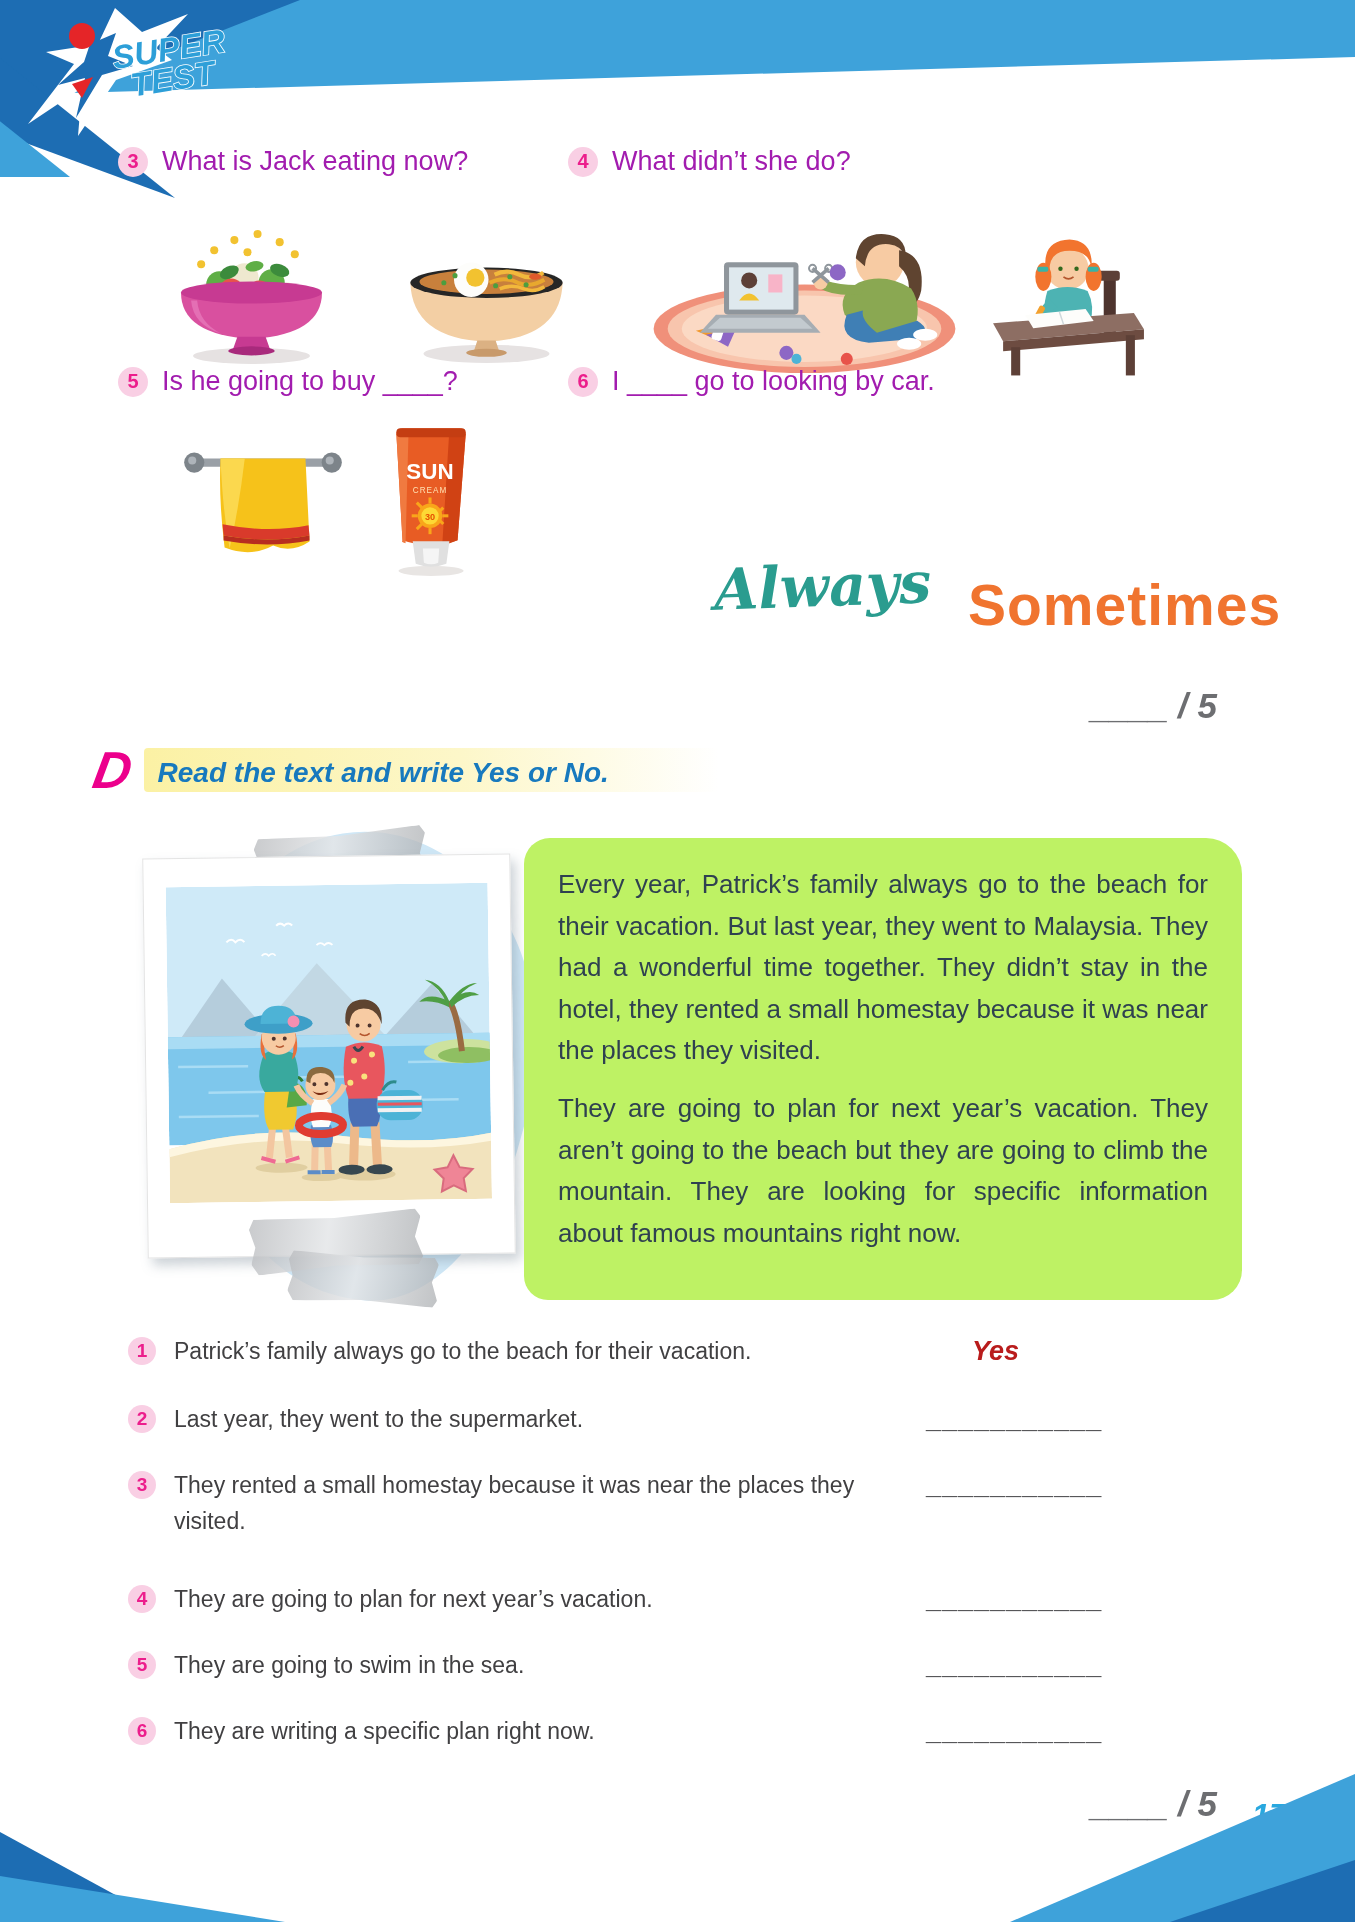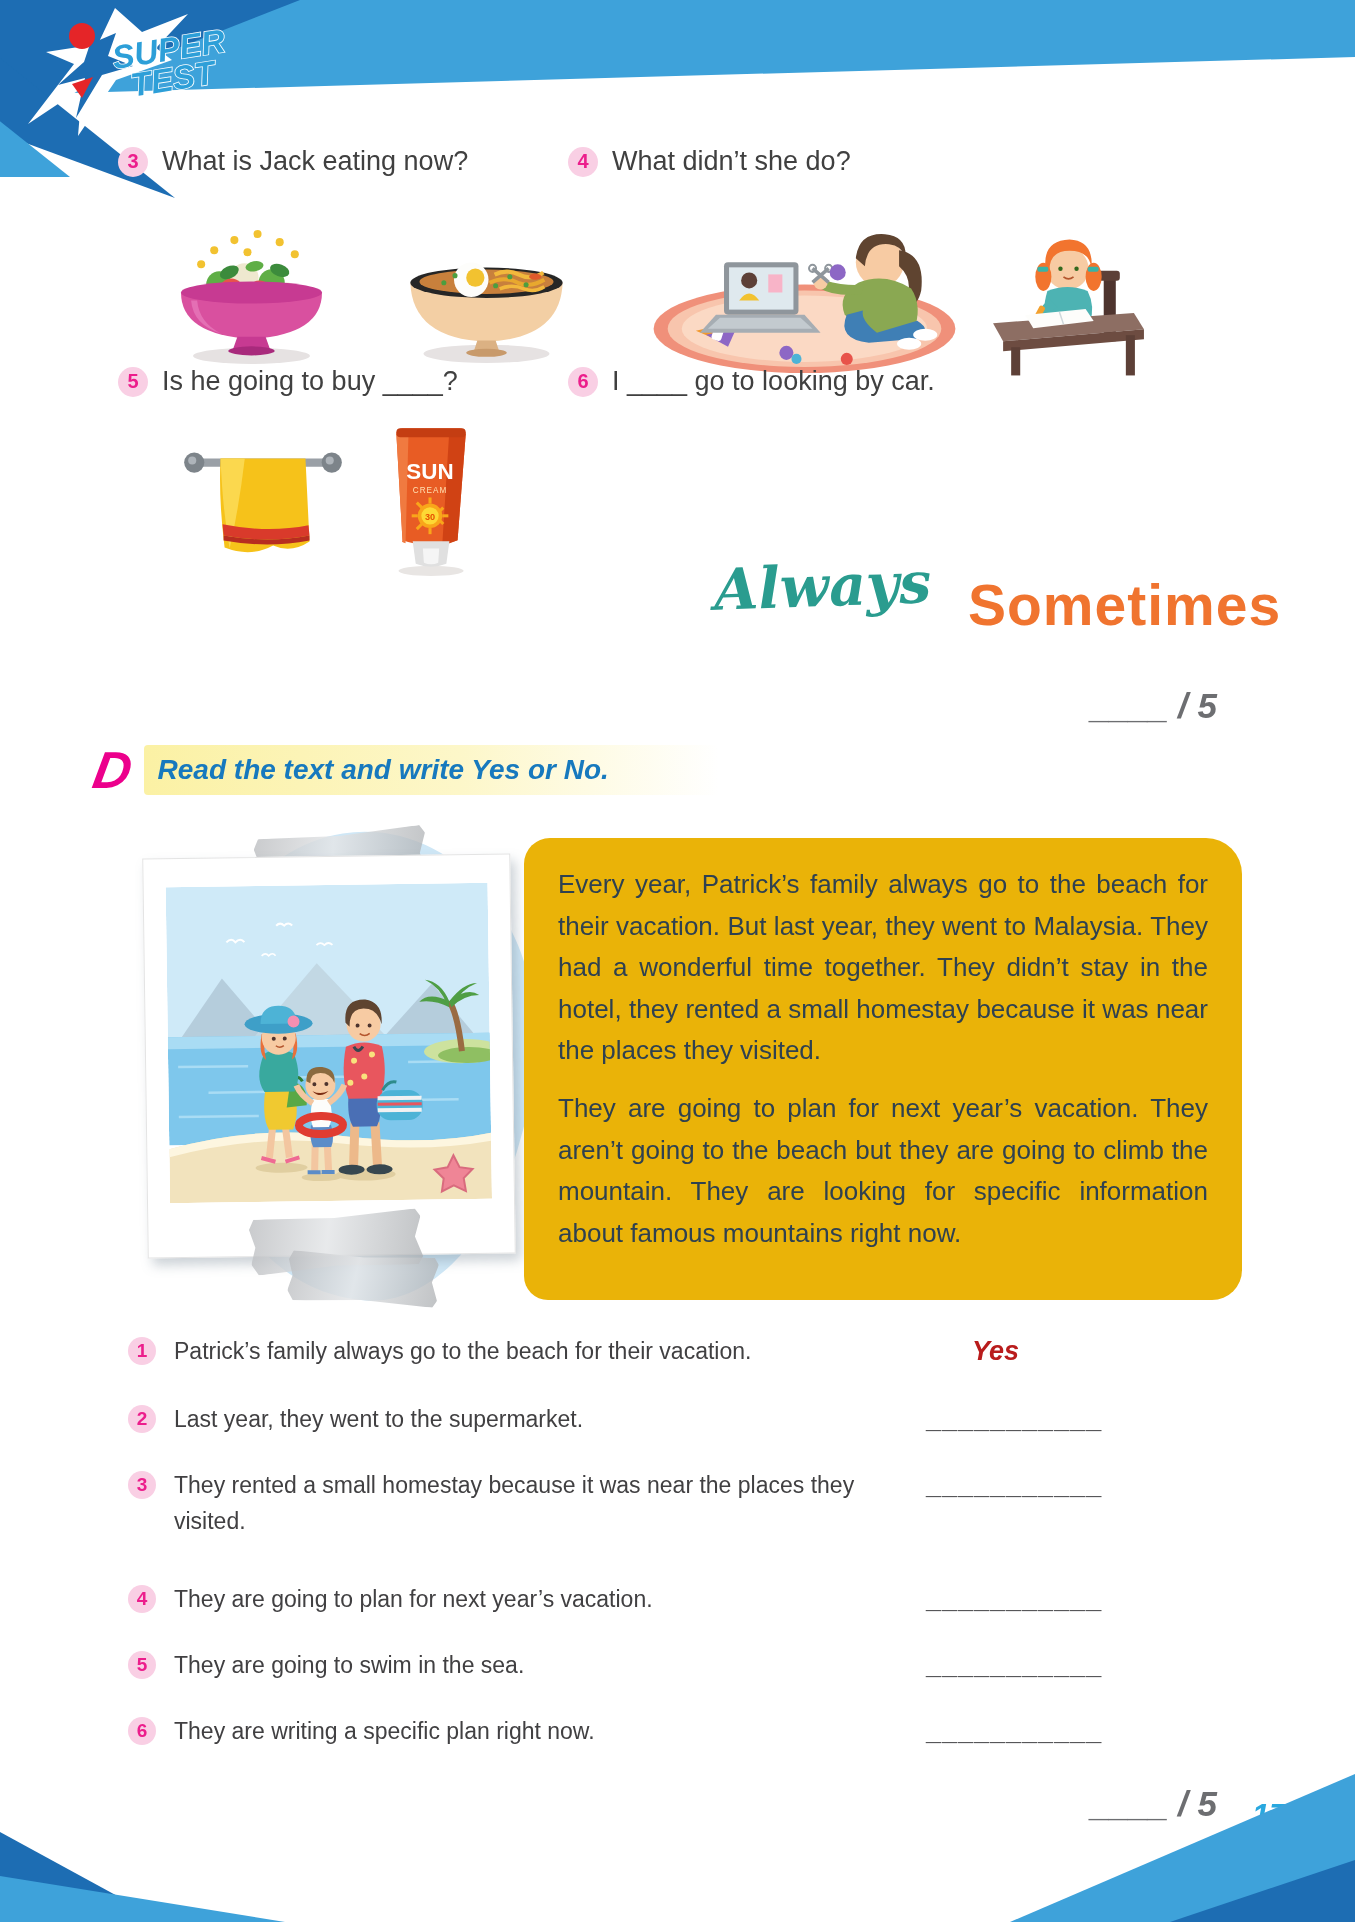--- a/index.html
+++ b/index.html
@@ -16,61 +16,61 @@
     background:#1d6db3; clip-path:polygon(0 0,100% 100%,0 54%); }
   .band-light-wedge { position:absolute; top:115px; left:0; width:70px; height:62px;
     background:#3ea2da; clip-path:polygon(0 10%,100% 100%,0 100%); }
   .logo { position:absolute; top:4px; left:20px; width:220px; height:138px; }
 
   
   .q-row { position:absolute; display:flex; align-items:center; gap:14px; }
   .badge { width:30px; height:30px; border-radius:50%; background:#f9cfe4;
     color:#ec1e8c; font-weight:bold; font-size:20px; display:flex;
     align-items:center; justify-content:center; flex:0 0 auto; }
-  .q-text { font-size:27px; color:#404040; }
+  .q-text { font-size:27px; color:#a21caf; }
 
   .ill { position:absolute; }
 
   .word-always { position:absolute; top:552px; left:714px;
     font-family:"DejaVu Serif", serif; font-style:italic; font-weight:bold;
     font-size:57px; color:#2a9c8f; transform:rotate(-2deg); }
   .word-sometimes { position:absolute; top:572px; left:968px;
     font-weight:bold; font-size:57px; color:#f0742f; letter-spacing:1px; }
 
   .score-line { position:absolute; right:138px; font-size:35px; font-weight:bold;
     font-style:italic; color:#6d6e71; }
   .score-c { top:686px; }
   .score-d { top:1784px; }
 
   
   .section-head { position:absolute; top:744px; left:94px; display:flex; align-items:center; }
   .d-letter { font-size:52px; color:#ec008c; font-weight:bold; font-style:italic;
     transform:skewX(-10deg); margin-right:12px; line-height:1; }
   .d-band { background:linear-gradient(90deg,#fbf1a4 0%,#fdf7c9 55%,rgba(253,247,201,0) 100%);
-    padding:9px 110px 9px 14px; border-radius:4px; }
+    padding:9px 110px 3px 14px; border-radius:4px; }
   .d-instruction { font-size:28px; font-weight:bold; font-style:italic; color:#1779be; }
 
   
   .photo-blob { position:absolute; top:832px; left:196px; width:338px; height:468px;
     background:#cfe7f6; border-radius:48% 52% 45% 55% / 40% 45% 55% 50%;
     transform:rotate(4deg); }
   .polaroid { position:absolute; top:856px; left:145px; width:368px; height:400px;
     background:#fff; border:1px solid #e4e4e4; box-shadow:5px 7px 12px rgba(110,125,140,.35);
     transform:rotate(-0.8deg); padding:28px 22px 0 22px; }
   .photo-scene { width:100%; height:316px; overflow:hidden; }
   .tape { position:absolute;
     background:linear-gradient(100deg,rgba(186,188,191,.78),rgba(228,230,232,.85) 45%,rgba(172,175,178,.75));
     clip-path:polygon(0 18%,3% 0,50% 7%,97% 0,100% 14%,96% 50%,100% 86%,97% 100%,50% 92%,4% 100%,0 80%,3% 50%); }
   .tape-1 { top:832px; left:255px; width:172px; height:56px; transform:rotate(-5deg); }
   .tape-2 { top:1214px; left:250px; width:172px; height:56px; transform:rotate(-4deg); }
   .tape-3 { top:1254px; left:288px; width:150px; height:50px; transform:rotate(3deg); }
 
   
   .passage-box { position:absolute; top:838px; left:524px; width:718px; height:462px;
-    background:#eab308; border-radius:26px 36px 30px 24px; padding:26px 34px; }
+    background:#bef264; border-radius:26px 36px 30px 24px; padding:26px 34px; }
   .passage-box p { font-size:26px; line-height:1.6; color:#2f4150;
     text-align:justify; margin-bottom:16px; }
 
   
   .stmt { position:absolute; left:128px; width:1100px; display:grid;
     grid-template-columns:46px 752px 1fr; align-items:start; }
   .stmt .badge { width:28px; height:28px; font-size:19px; margin-top:3px; }
   .stmt-text { font-size:23px; color:#414042; line-height:1.55; }
   .ans { font-size:27px; margin-top:2px; }
   .ans.yes { color:#b91c1c; font-weight:bold; font-style:italic; padding-left:46px; }

